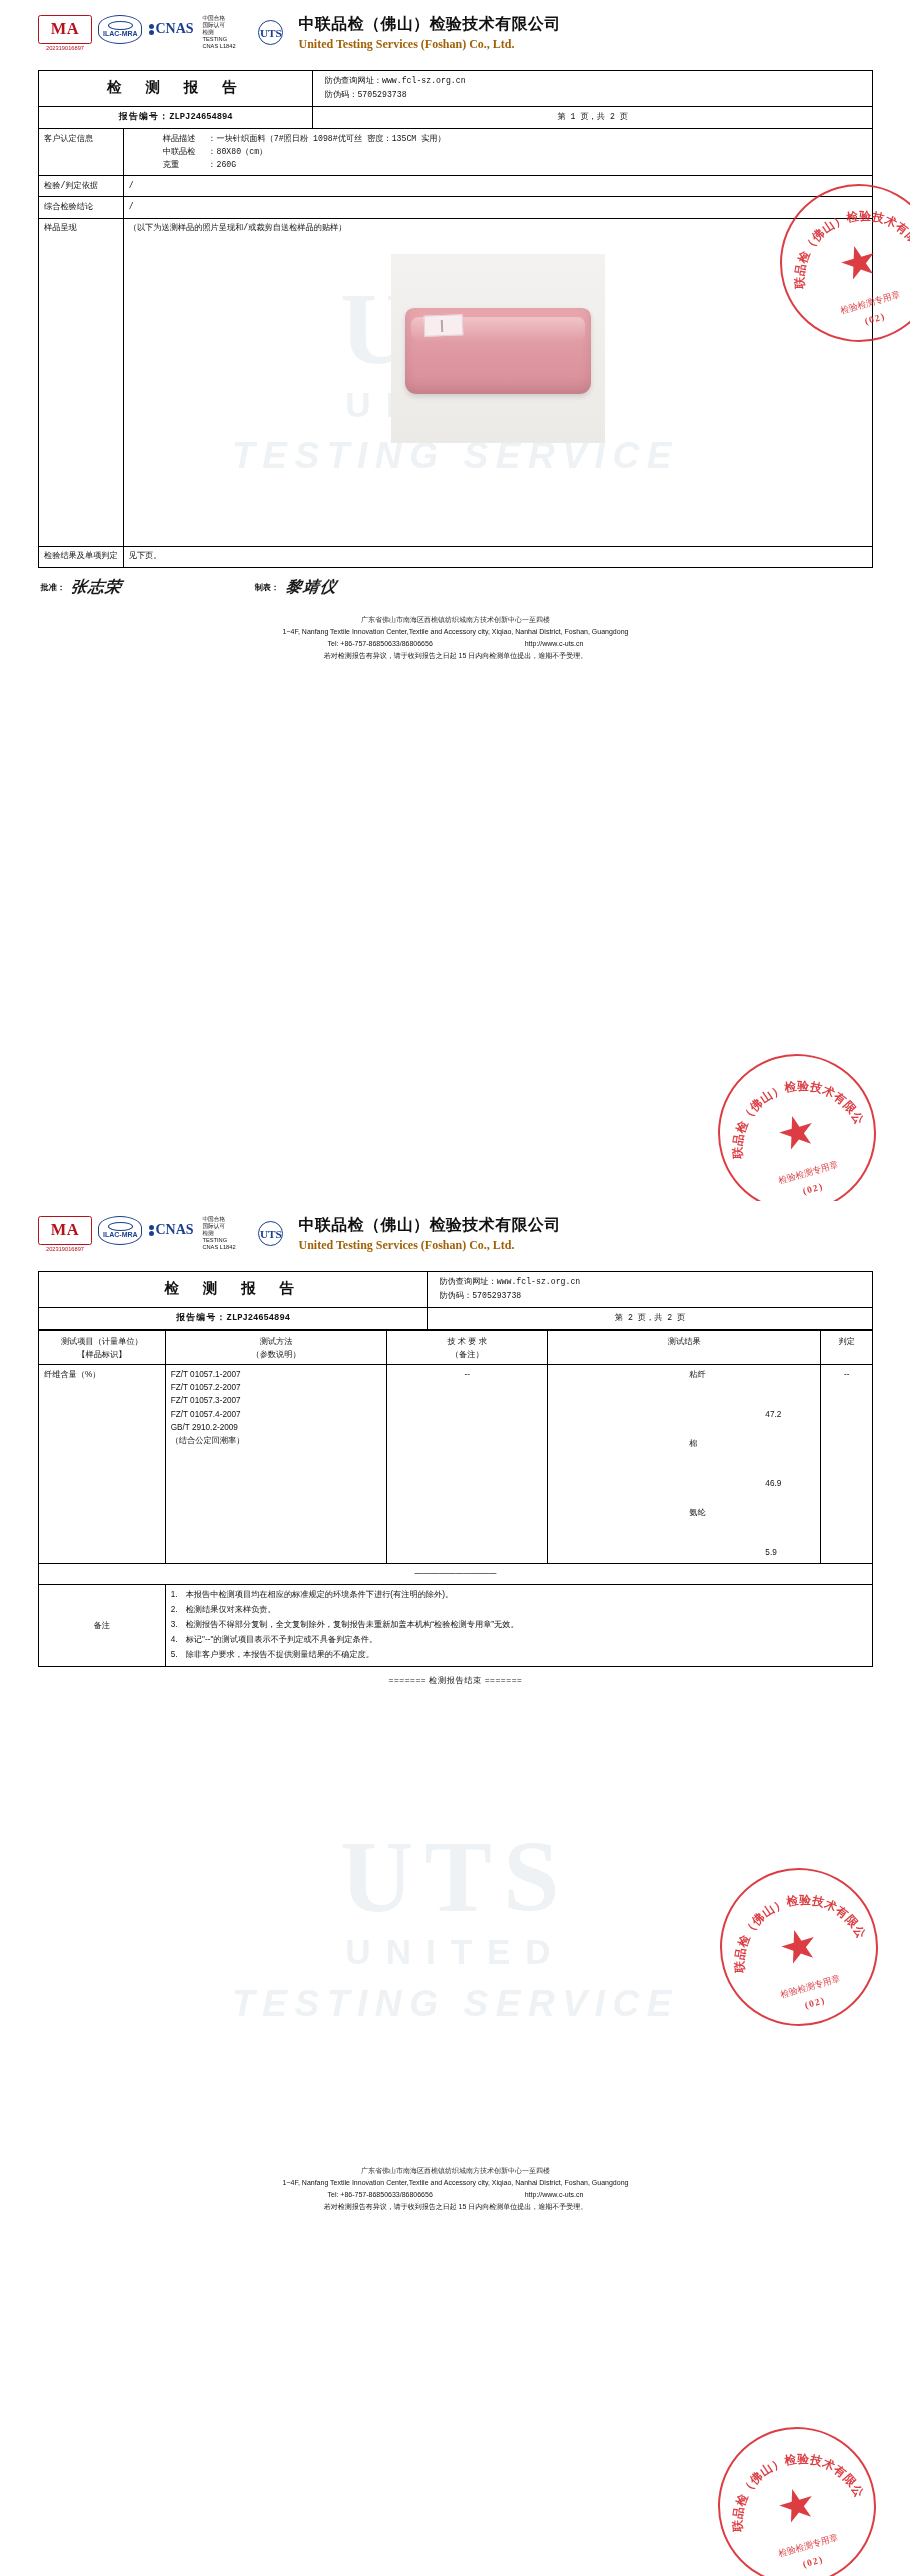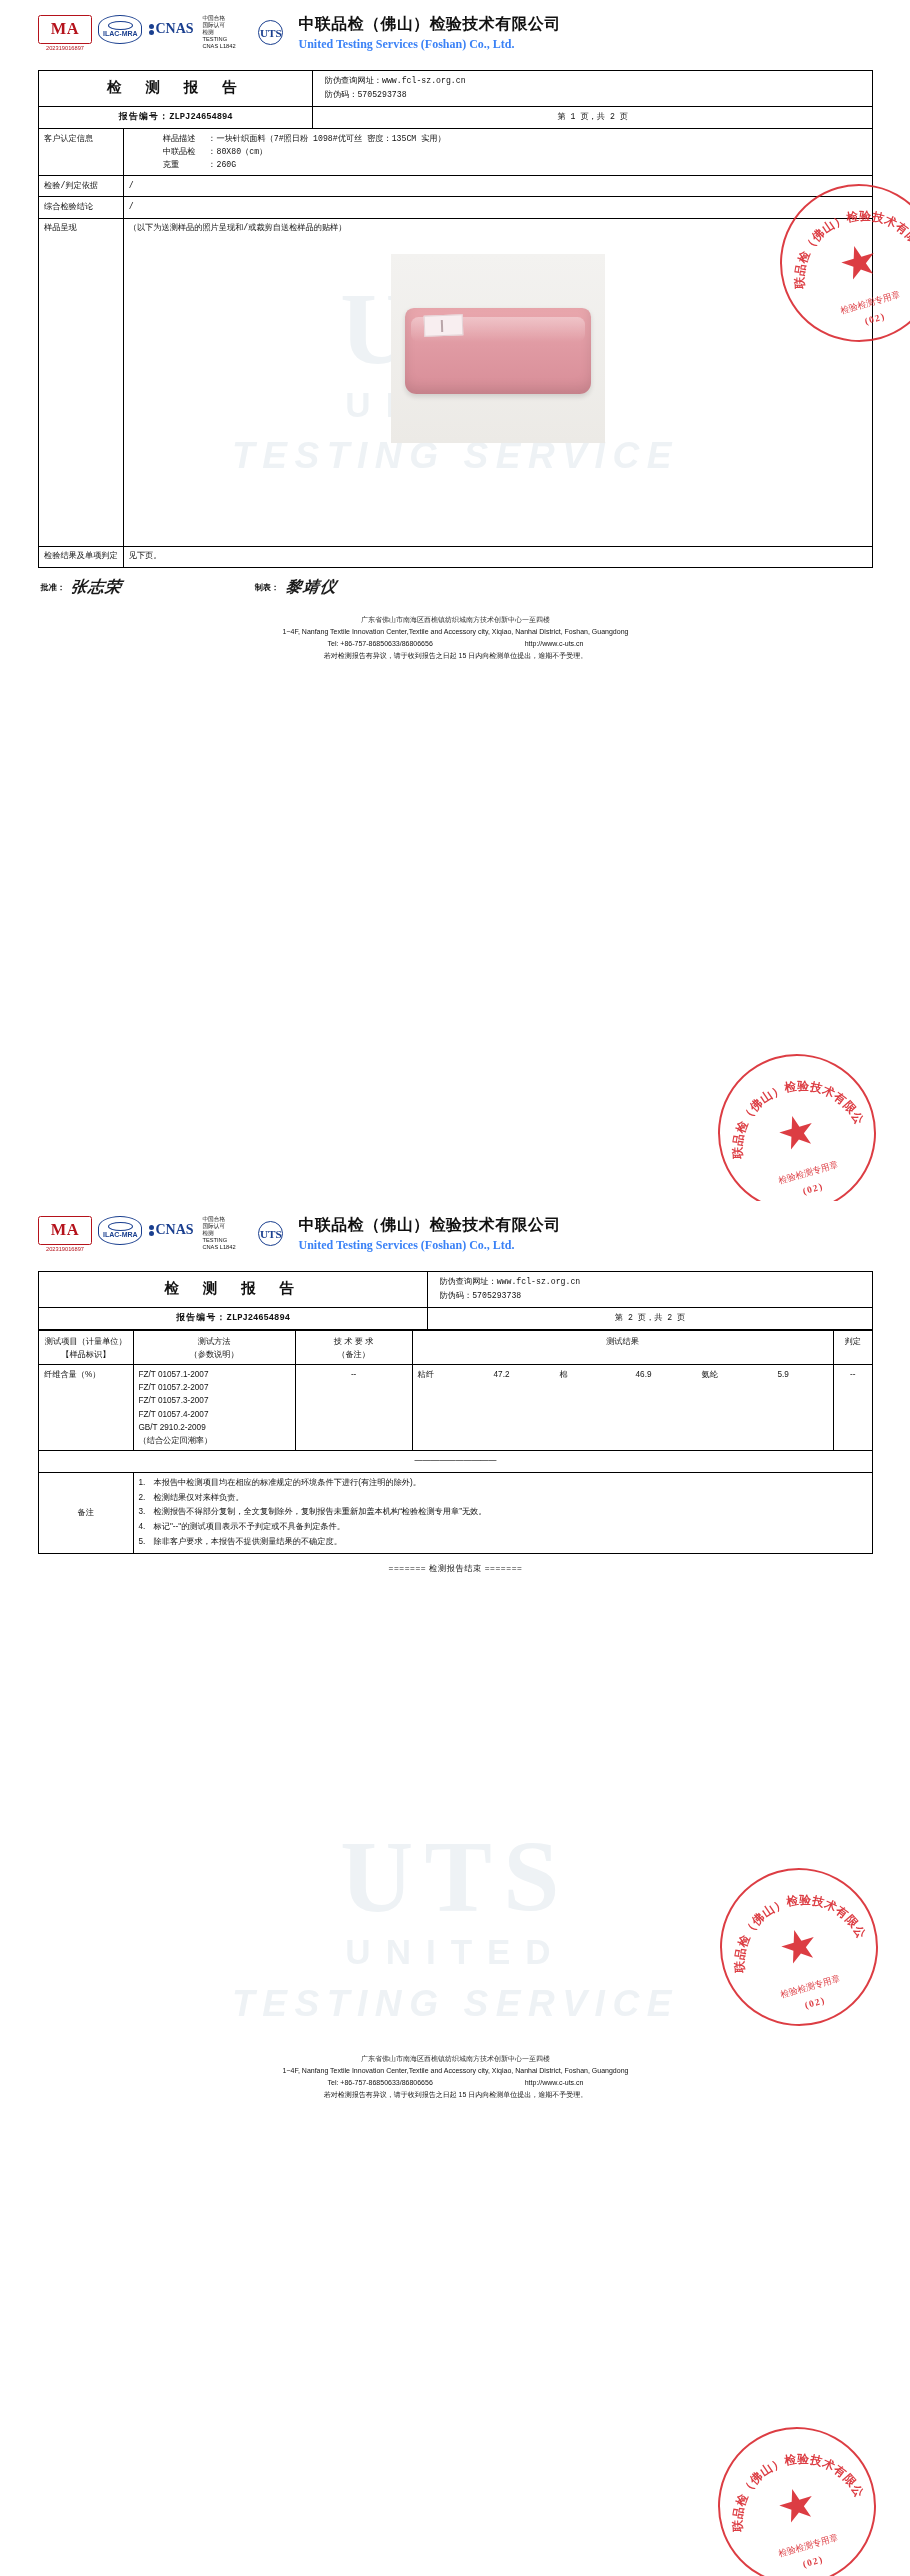--- a/index.html
+++ b/index.html
@@ -108,21 +108,21 @@
     font-weight:700;font-size:11.3px;
     font-family:"Liberation Serif", serif;
   }
   .company-names { margin-left:6.3px; }
   .company-cn {
     font-size:15.8px; font-weight:700; letter-spacing:0.6px;
     font-family:"Liberation Serif", serif; color:#111;
   }
   .company-en {
     font-size:12px; font-weight:700; margin-top:1.9px;
-    font-family:"Liberation Serif", serif; color:#3b82f6;
+    font-family:"Liberation Serif", serif; color:#a16207;
   }
 
   
   .report-table {
     position:relative; z-index:2;
     width:100%;
     border-collapse:collapse;
     margin-top:14px;
     font-size:8.2px;
   }
@@ -281,24 +281,24 @@
     vertical-align:top;
     line-height:1.6;
     font-weight:400;
   }
   .th-center { text-align:center; }
   .col-item { width:108px; }
   .col-method { width:189px; }
   .col-req { width:137px; }
   .col-result { width:233px; }
   .col-verdict { width:44px; }
-  .res-list { display:flex; flex-direction:row; gap:16px;align-items:flex-end; }
+  .res-list { display:flex; flex-direction:column; gap:16px;align-items:flex-end; }
   .res-line { display:flex; }
   .res-line .nm { width:76px; }
-  .res-line .vl { width:50px; text-align:left; }
+  .res-line .vl { width:50px; text-align:left;margin-top:40px; }
   .dash-row td { height:21.4px; text-align:center; }
   .remark-list { padding-left:0; margin:0; list-style:none; }
   .remark-list li { display:flex; margin-bottom:1.3px; line-height:1.65; }
   .remark-list li .no { width:15px; flex:none; }
   .end-line {
     text-align:center;
     font-size:8.2px;
     margin:8.8px 0 0 0;
     position:relative; z-index:2;
   }

